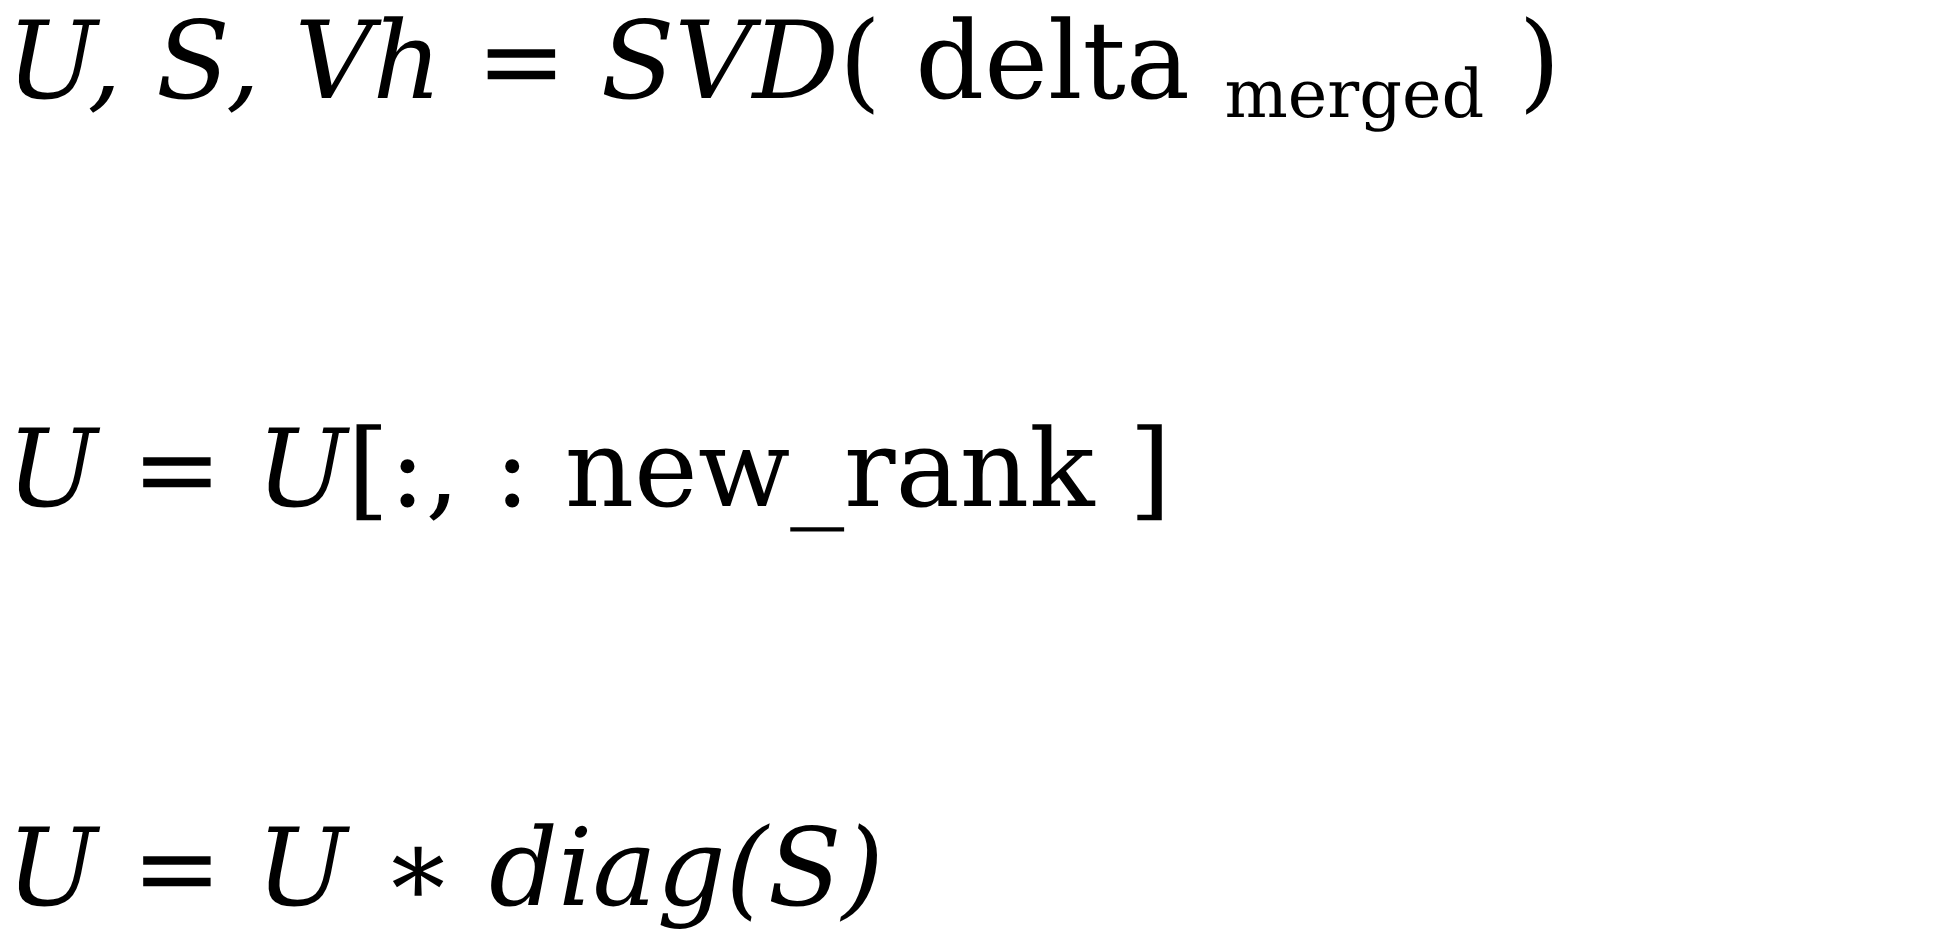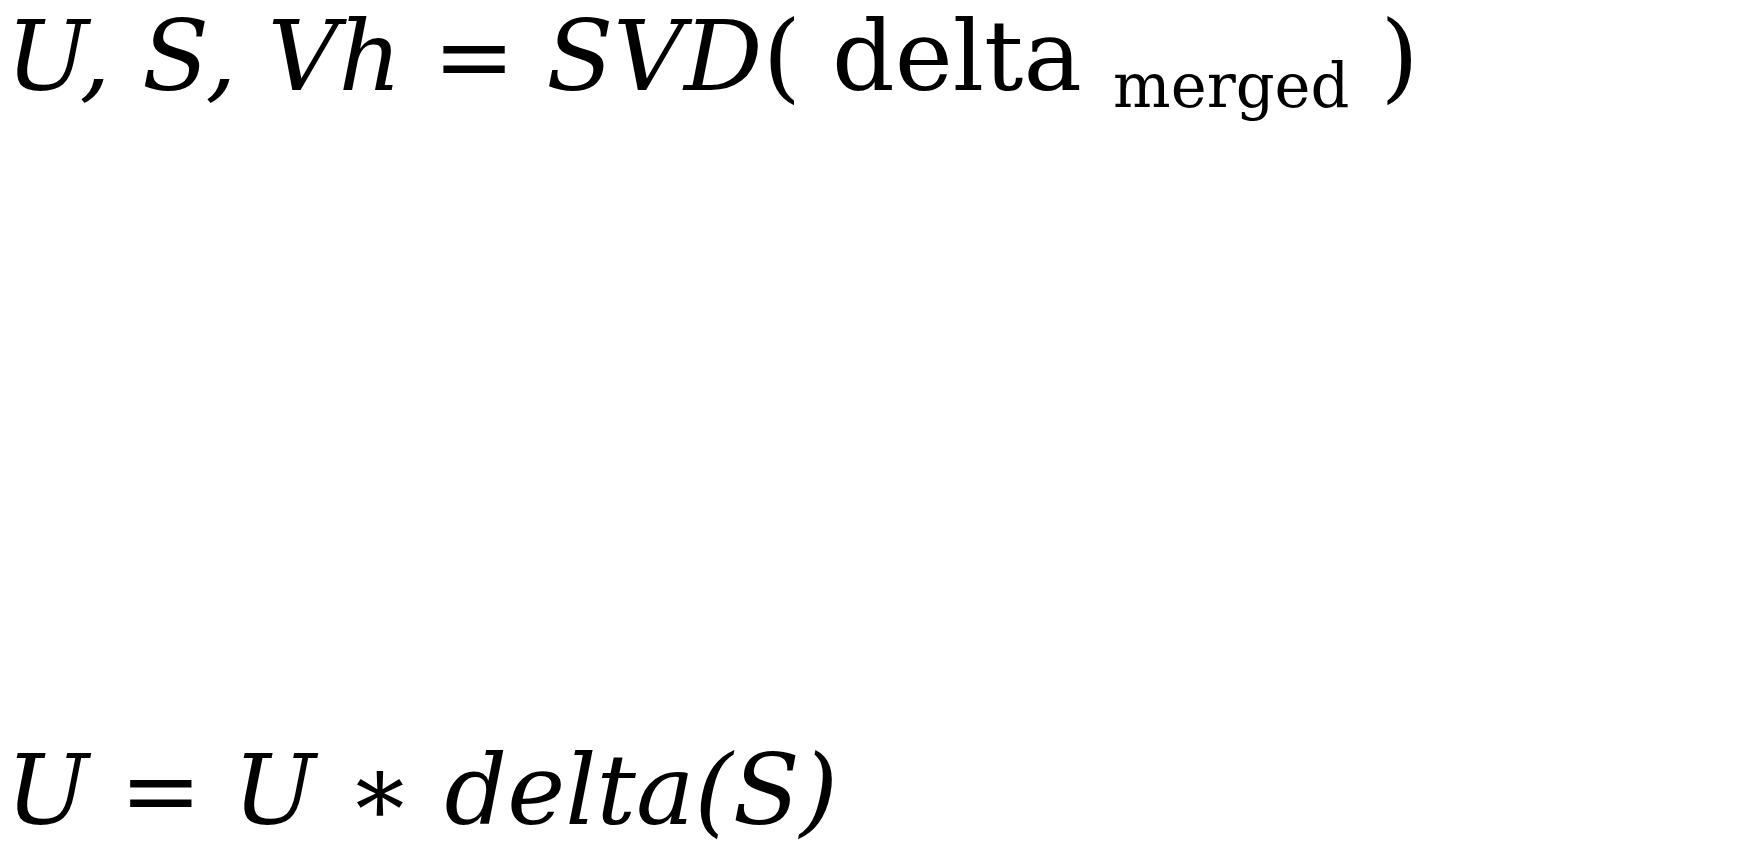--- a/index.html
+++ b/index.html
@@ -33,21 +33,24 @@
 </style>
 </head>
 <body>
 
 <div class="eq-block">
 
   <div class="eq-line">
     <span class="it">U, S, Vh</span><span class="rm"> = </span><span class="it">SVD</span><span class="rm">( </span><span class="rm">delta </span><span class="sub">merged</span><span class="rm"> )</span>
   </div>
 
+  <div class="eq-line">
+    <span class="it">U</span><span class="rm"> = </span><span class="it">U</span><span class="rm">[:, :  </span><span class="rm">new_rank</span><span class="rm"> ]</span>
+  </div>
 
 
   <div class="eq-line">
-    <span class="it">U</span><span class="rm"> = </span><span class="it">U</span><span class="rm"> ∗ </span><span class="it">delta(S)</span>
+    <span class="it">U</span><span class="rm"> = </span><span class="it">U</span><span class="rm"> ∗ </span><span class="it">diag(S)</span>
   </div>
 
 
 
 </div>
 
 </body></html>

